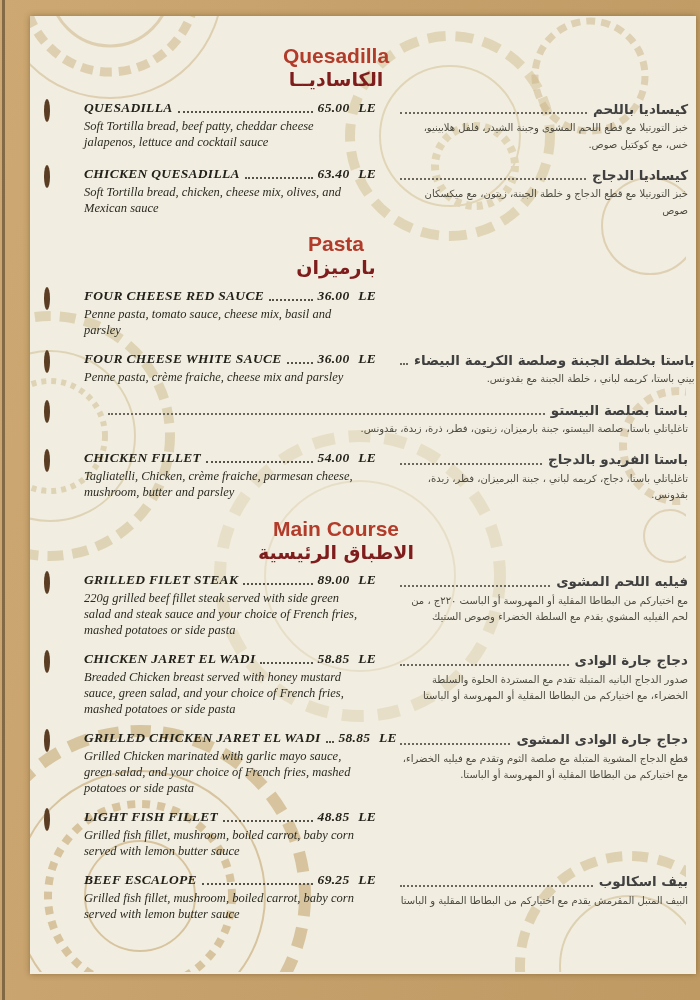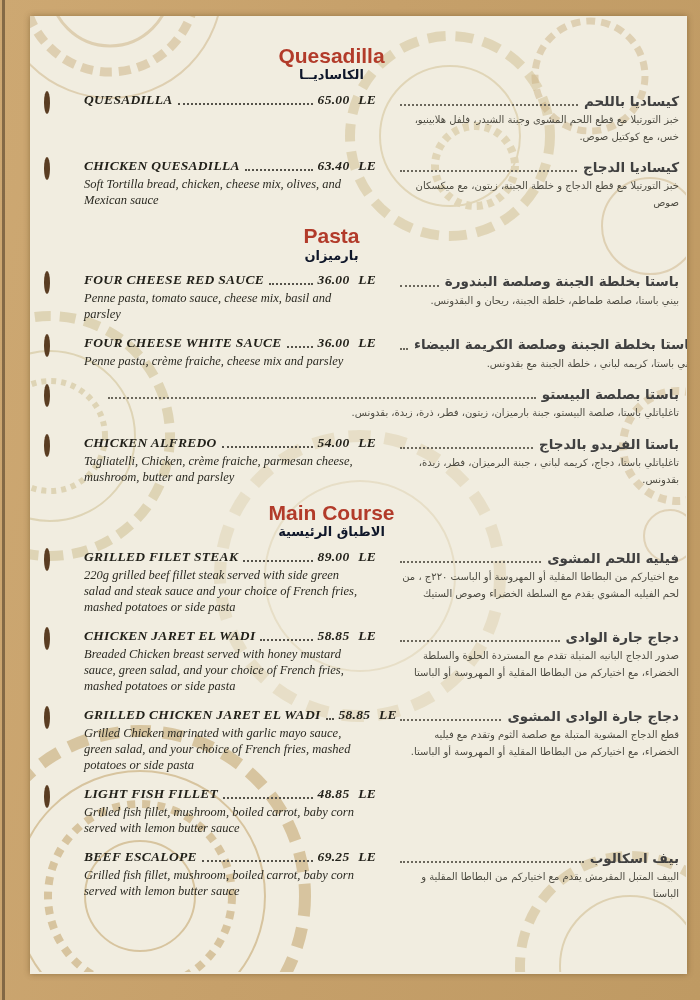--- a/index.html
+++ b/index.html
@@ -5,21 +5,21 @@
   html,body{margin:0;padding:0;}
   body{
     width:700px;height:1000px;
     background:#a98c5e;
     font-family:"Liberation Serif",serif;
     overflow:hidden;
   }
   .page{
     position:relative;width:700px;height:1000px;box-sizing:border-box;
     background:linear-gradient(100deg,#cda872 0%,#c6a06a 45%,#bf9a63 100%);
-    padding:16px 13px 26px 30px;
+    padding:16px 4px 26px 30px;
   }
   .page::before{
     content:"";position:absolute;left:2px;top:0;bottom:0;width:3px;
     background:rgba(45,32,18,.45);
   }
   .paper{
     position:relative;width:100%;height:100%;
     background:#f1ede0;
     box-shadow:0 0 6px rgba(80,55,20,.45);
     overflow:hidden;
@@ -29,22 +29,22 @@
     padding:26px 8px 0 14px;}
 
   
   .sec{margin:0;}
   .sec-head{text-align:center;margin:2px 60px 8px 0;}
   .sec-head .en{
     display:block;color:#b23b2a;
     font-family:"Liberation Sans",sans-serif;font-weight:bold;font-size:21px;line-height:1.1;
   }
   .sec-head .ar{
-    display:block;color:#0f172a;
-    font-family:"DejaVu Sans",sans-serif;font-weight:bold;font-size:13px;line-height:1.3;
+    display:block;color:#7f1d1d;
+    font-family:"DejaVu Sans",sans-serif;font-weight:bold;font-size:19px;line-height:1.3;
     letter-spacing:1px;
   }
 
   
   .item{display:flex;margin-bottom:13px;}
   .badge-col{width:40px;flex:0 0 40px;padding-top:2px;}
   .badge{
     width:13px;height:13px;border-radius:50%;
     background:radial-gradient(circle at 50% 45%,#8ec9ea 0%,#4f8fc0 45%,#2e6493 80%);
     border:3px solid #5a3d22;
@@ -132,20 +132,21 @@
   <div class="item">
     <div class="badge-col">
       <span class="badge"></span>
     </div>
     <div class="en-col">
       <div class="title-row">
         <span>QUESADILLA</span>
         <span class="leader"></span>
         <span class="price">65.00 LE</span>
       </div>
+      <div class="en-desc">Soft Tortilla bread, beef patty, cheddar cheese jalapenos, lettuce and cocktail sauce</div>
     </div>
     <div class="ar-col">
       <div class="ar-title" dir="rtl">
         <span class="ar-name">كيساديا باللحم</span>
         <span class="ar-leader"></span>
       </div>
       <div class="ar-desc" dir="rtl">خبز التورتيلا مع قطع اللحم المشوى وجبنة الشيدر، فلفل هلابينيو، خس، مع كوكتيل صوص.</div>
     </div>
   </div>
 
@@ -183,27 +184,20 @@
       <span class="badge"></span>
     </div>
     <div class="en-col">
       <div class="title-row">
         <span>FOUR CHEESE RED SAUCE</span>
         <span class="leader"></span>
         <span class="price">36.00 LE</span>
       </div>
       <div class="en-desc">Penne pasta, tomato sauce, cheese mix, basil and parsley</div>
     </div>
-    <div class="ar-col">
-      <div class="ar-title" dir="rtl">
-        <span class="ar-name">باستا بخلطة الجبنة وصلصة البندورة</span>
-        <span class="ar-leader"></span>
-      </div>
-      <div class="ar-desc" dir="rtl">بيني باستا، صلصة طماطم، خلطة الجبنة، ريحان و البقدونس.</div>
-    </div>
   </div>
 
   <div class="item">
     <div class="badge-col">
       <span class="badge"></span>
     </div>
     <div class="en-col">
       <div class="title-row">
         <span>FOUR CHEESE WHITE SAUCE</span>
         <span class="leader"></span>
@@ -232,21 +226,21 @@
       <div class="ar-desc" dir="rtl">تاغلياتلي باستا، صلصة البيستو، جبنة بارميزان، زيتون، فطر، ذرة، زبدة، بقدونس.</div>
     </div>
   </div>
 
   <div class="item">
     <div class="badge-col">
       <span class="badge"></span>
     </div>
     <div class="en-col">
       <div class="title-row">
-        <span>CHICKEN ALFREDO</span>
+        <span>CHICKEN FILLET</span>
         <span class="leader"></span>
         <span class="price">54.00 LE</span>
       </div>
       <div class="en-desc">Tagliatelli, Chicken, crème fraiche, parmesan cheese, mushroom, butter and parsley</div>
     </div>
     <div class="ar-col">
       <div class="ar-title" dir="rtl">
         <span class="ar-name">باستا الفريدو بالدجاج</span>
         <span class="ar-leader"></span>
       </div>

